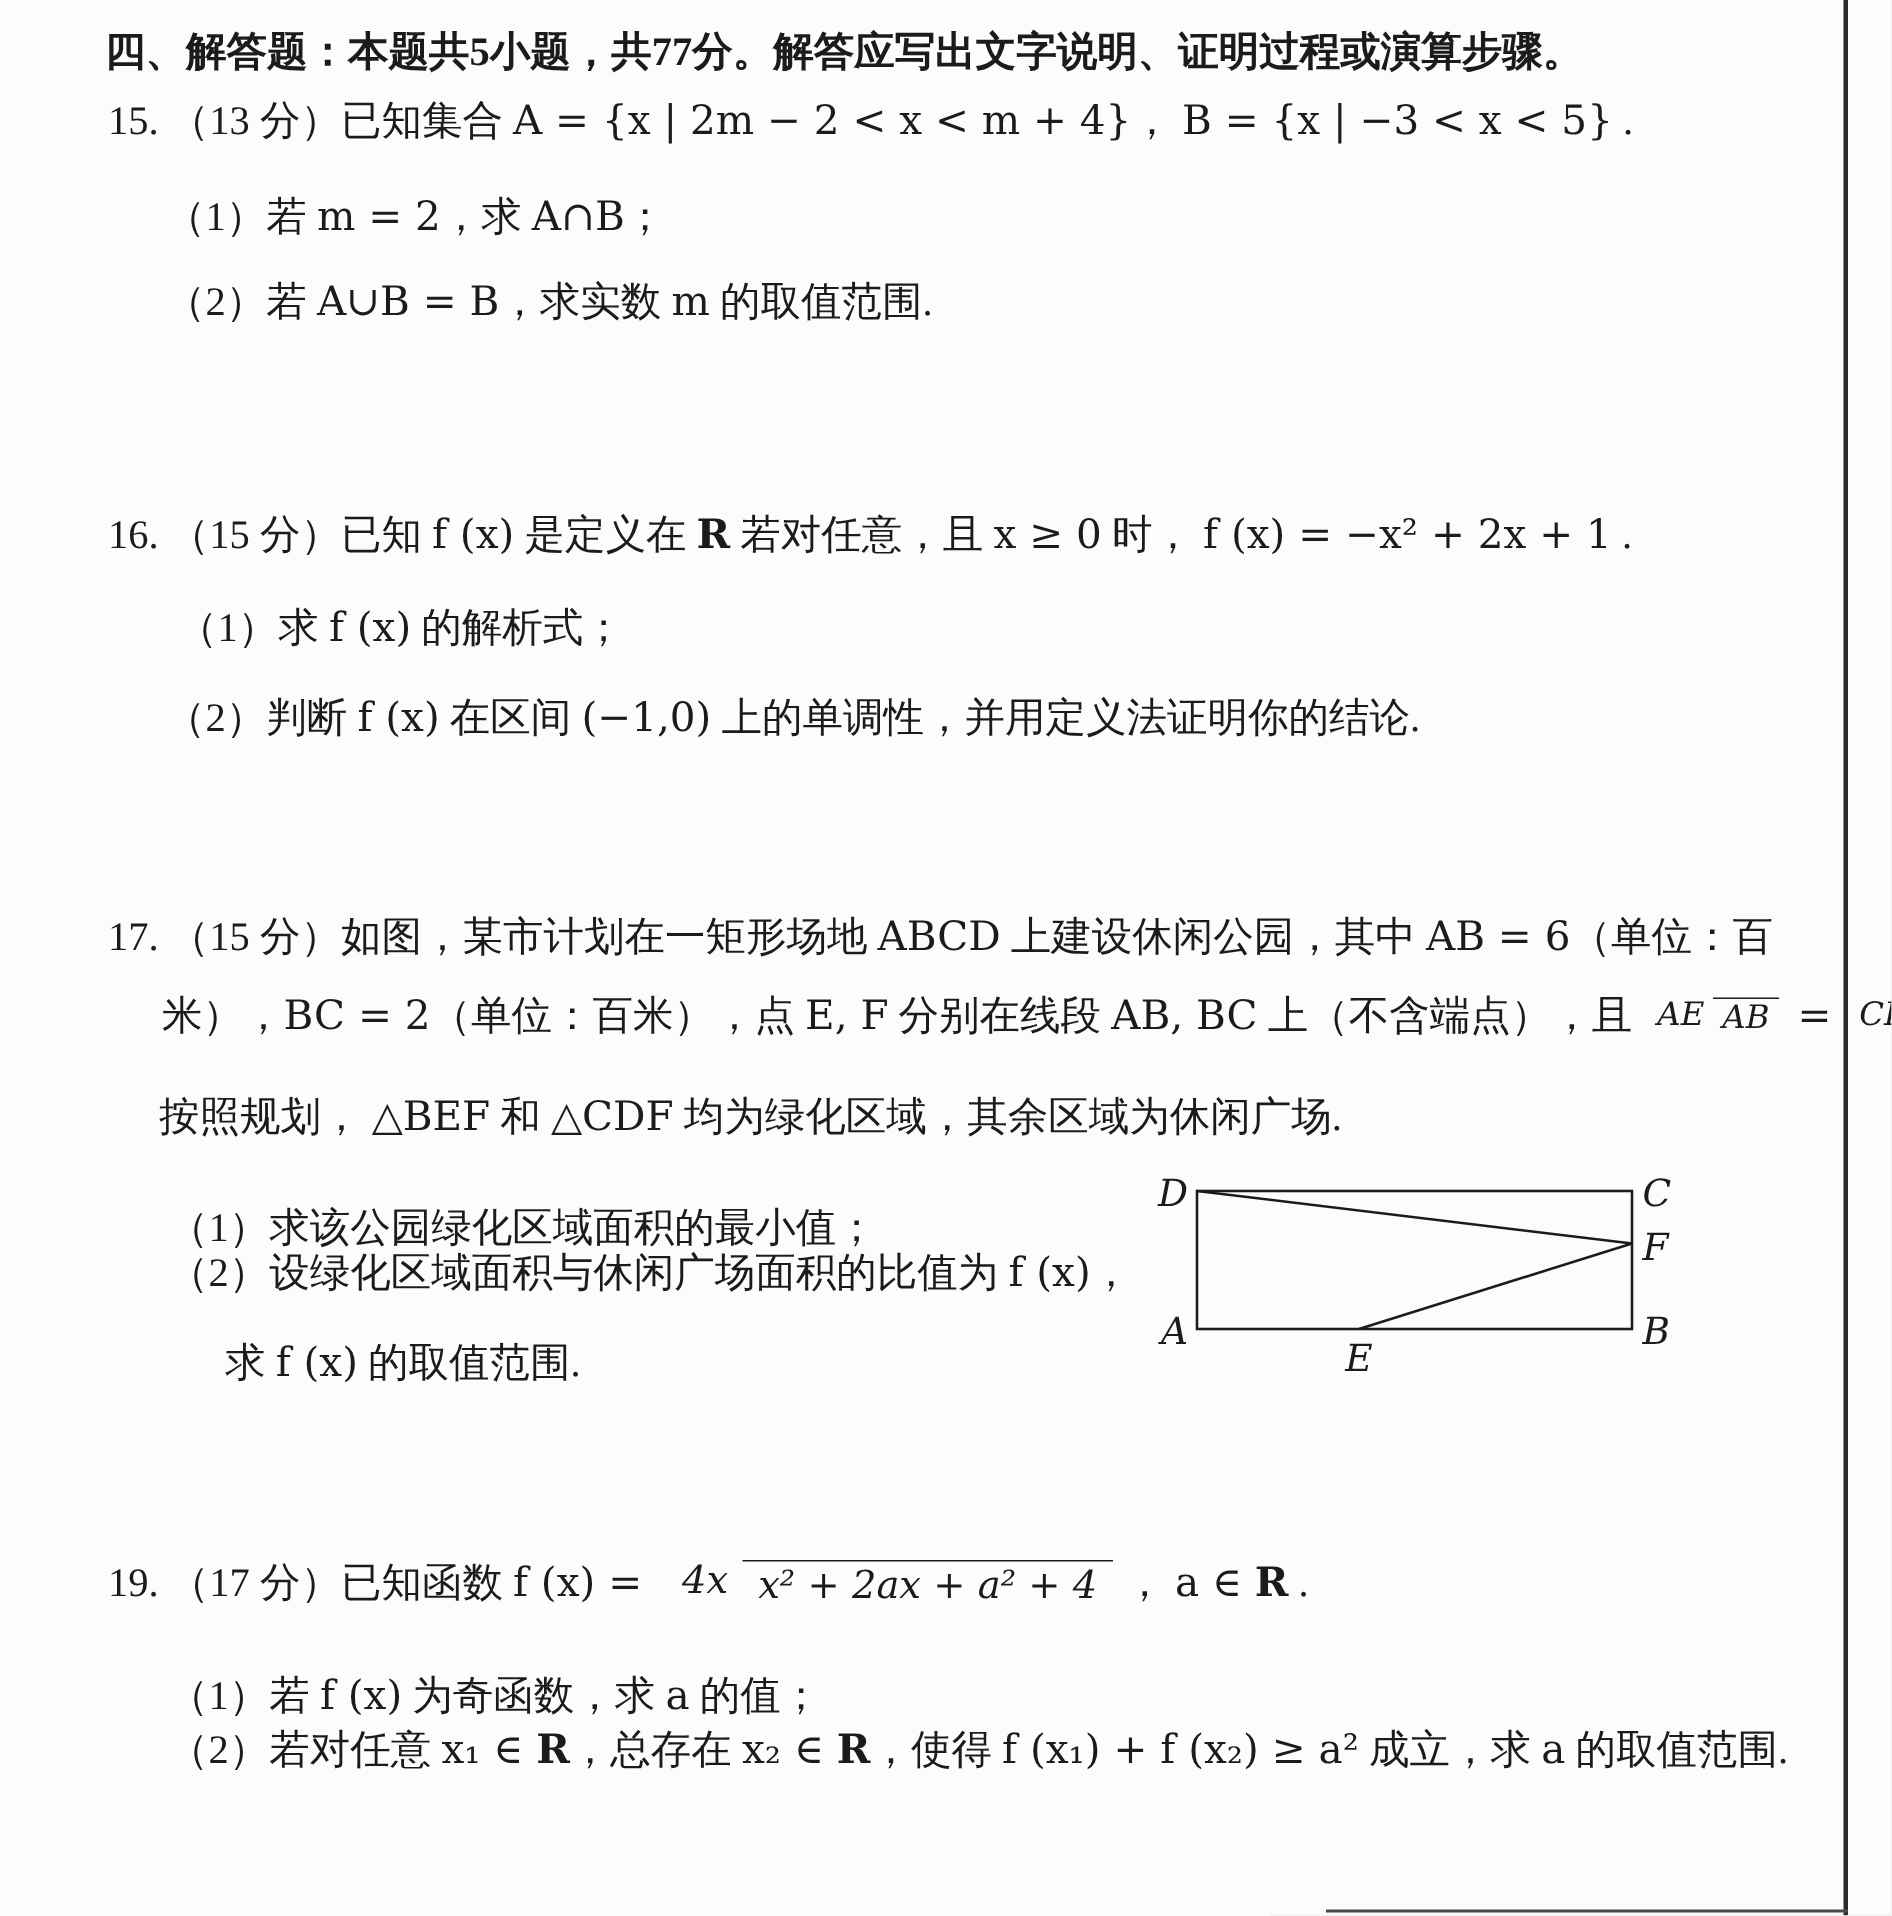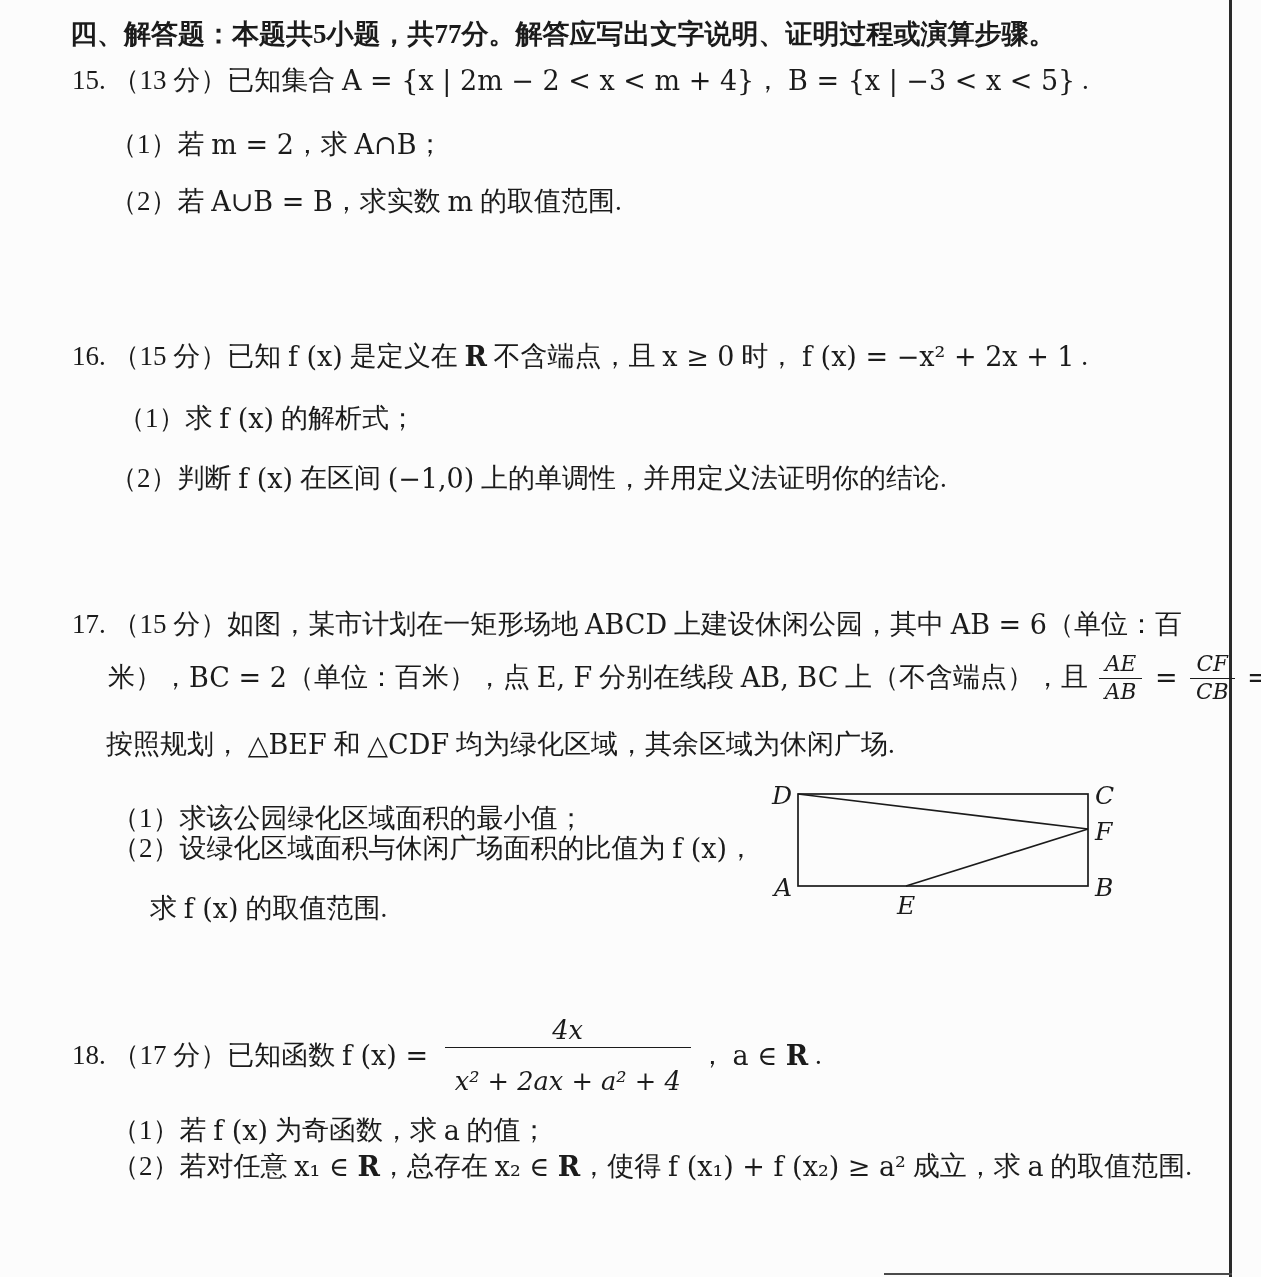--- a/index.html
+++ b/index.html
@@ -25,33 +25,33 @@
   .math {
     font-family: "DejaVu Serif", "Liberation Serif", serif;
   }
   .mbold {
     font-style: normal;
     font-weight: 700;
     font-family: "DejaVu Serif", "Liberation Serif", serif;
   }
   .frac {
     display: inline-flex;
-    flex-direction: column;
+    flex-direction: row;
     align-items: center;
     vertical-align: middle;
     margin: 0 4px;
     font-style: italic;
     font-family: "DejaVu Serif", "Liberation Serif", serif;
     font-size: 0.8em;
   }
   .frac .num { display:block; padding: 0 6px 1px 6px; line-height: 1.15; }
   .frac .den { display:block; border-top: 1.6px solid #1b1b1b; padding: 1px 6px 0 6px; line-height: 1.15; }
   .frac.big { font-size: 0.95em; margin: 0 8px; }
   .frac.big .num { padding: 0 10px 2px 10px; }
-  .frac.big .den { padding: 19px 10px 0 10px; }
+  .frac.big .den { padding: 2px 10px 0 10px; }
   .scan-line-right {
     position: absolute;
     left: 1229px; top: 0; width: 3px; height: 1277px;
     background: #2a2a2a;
   }
   .scan-line-bottom {
     position: absolute;
     left: 884px; top: 1273px; width: 348px; height: 2px;
     background: #4a4a4a;
   }
@@ -71,21 +71,21 @@
 
   <div class="scan-line-right"></div>
   <div class="scan-line-bottom"></div>
 
   <div class="line bold" style="top:16px; left:70px;">四、解答题：本题共5小题，共77分。解答应写出文字说明、证明过程或演算步骤。</div>
 
   <div class="line" style="top:62px; left:72px;"><span class="cn">15. （13 分）已知集合 </span><span class="math">A = {x | 2m − 2 &lt; x &lt; m + 4}</span><span class="cn">， </span><span class="math">B = {x | −3 &lt; x &lt; 5}</span><span class="cn"> .</span></div>
   <div class="line" style="top:126px; left:110px;"><span class="cn">（1）若 </span><span class="math">m = 2</span><span class="cn">，求 </span><span class="math">A∩B</span><span class="cn">；</span></div>
   <div class="line" style="top:183px; left:110px;"><span class="cn">（2）若 </span><span class="math">A∪B = B</span><span class="cn">，求实数 </span><span class="math">m</span><span class="cn"> 的取值范围.</span></div>
 
-  <div class="line" style="top:338px; left:72px;"><span class="cn">16. （15 分）已知 </span><span class="math">f (x)</span><span class="cn"> 是定义在 </span><span class="mbold">R</span><span class="cn"> 不含端点，且 </span><span class="math">x ≥ 0</span><span class="cn"> 时， </span><span class="math">f (x) = −x² + 2x + 1</span><span class="cn"> .</span></div>
+  <div class="line" style="top:338px; left:72px;"><span class="cn">16. （15 分）已知 </span><span class="math">f (x)</span><span class="cn"> 是定义在 </span><span class="mbold">R</span><span class="cn"> 若对任意，且 </span><span class="math">x ≥ 0</span><span class="cn"> 时， </span><span class="math">f (x) = −x² + 2x + 1</span><span class="cn"> .</span></div>
   <div class="line" style="top:400px; left:118px;"><span class="cn">（1）求 </span><span class="math">f (x)</span><span class="cn"> 的解析式；</span></div>
   <div class="line" style="top:460px; left:110px;"><span class="cn">（2）判断 </span><span class="math">f (x)</span><span class="cn"> 在区间 </span><span class="math">(−1,0)</span><span class="cn"> 上的单调性，并用定义法证明你的结论.</span></div>
 
   <div class="line" style="top:606px; left:72px;align-items:center;"><span class="cn">17. （15 分）如图，某市计划在一矩形场地 </span><span class="math">ABCD</span><span class="cn"> 上建设休闲公园，其中 </span><span class="math">AB = 6</span><span class="cn">（单位：百</span></div>
   <div class="line" style="top:648px; left:108px; height:60px;"><span class="cn">米），</span><span class="math">BC = 2</span><span class="cn">（单位：百米），点 </span><span class="math">E, F</span><span class="cn"> 分别在线段 </span><span class="math">AB, BC</span><span class="cn"> 上（不含端点），且 </span><span class="frac"><span class="num">AE</span><span class="den">AB</span></span><span class="math"> = </span><span class="frac"><span class="num">CF</span><span class="den">CB</span></span><span class="math"> = x</span></div>
   <div class="line" style="top:726px; left:106px;"><span class="cn">按照规划， </span><span class="math">△BEF</span><span class="cn"> 和 </span><span class="math">△CDF</span><span class="cn"> 均为绿化区域，其余区域为休闲广场.</span></div>
   <div class="line" style="top:800px; left:112px;text-align:right;"><span class="cn">（1）求该公园绿化区域面积的最小值；</span></div>
   <div class="line" style="top:830px; left:112px;"><span class="cn">（2）设绿化区域面积与休闲广场面积的比值为 </span><span class="math">f (x)</span><span class="cn">，</span></div>
   <div class="line" style="top:890px; left:150px;"><span class="cn">求 </span><span class="math">f (x)</span><span class="cn"> 的取值范围.</span></div>
 
@@ -94,17 +94,17 @@
     <line x1="30" y1="18" x2="320" y2="53" class="shape"></line>
     <line x1="138" y1="110" x2="320" y2="53" class="shape"></line>
     <text x="24" y="28" text-anchor="end">D</text>
     <text x="327" y="28">C</text>
     <text x="327" y="64">F</text>
     <text x="24" y="120" text-anchor="end">A</text>
     <text x="327" y="120">B</text>
     <text x="138" y="138" text-anchor="middle">E</text>
   </svg>
 
-  <div class="line" style="top:1016px; left:72px; height:80px;"><span class="cn">18. （17 分）已知函数 </span><span class="math">f (x) = </span><span class="frac big"><span class="num">4x</span><span class="den">x² + 2ax + a² + 4</span></span><span class="cn">， </span><span class="math">a ∈ </span><span class="mbold">R</span><span class="cn"> .</span></div>
+  <div class="line" style="top:1016px; left:72px; height:80px;"><span class="cn">19. （17 分）已知函数 </span><span class="math">f (x) = </span><span class="frac big"><span class="num">4x</span><span class="den">x² + 2ax + a² + 4</span></span><span class="cn">， </span><span class="math">a ∈ </span><span class="mbold">R</span><span class="cn"> .</span></div>
   <div class="line" style="top:1112px; left:112px;"><span class="cn">（1）若 </span><span class="math">f (x)</span><span class="cn"> 为奇函数，求 </span><span class="math">a</span><span class="cn"> 的值；</span></div>
   <div class="line" style="top:1148px; left:112px;"><span class="cn">（2）若对任意 </span><span class="math">x₁ ∈ </span><span class="mbold">R</span><span class="cn">，总存在 </span><span class="math">x₂ ∈ </span><span class="mbold">R</span><span class="cn">，使得 </span><span class="math">f (x₁) + f (x₂) ≥ a²</span><span class="cn"> 成立，求 </span><span class="math">a</span><span class="cn"> 的取值范围.</span></div>
 
 </div>
 
 </body></html>

